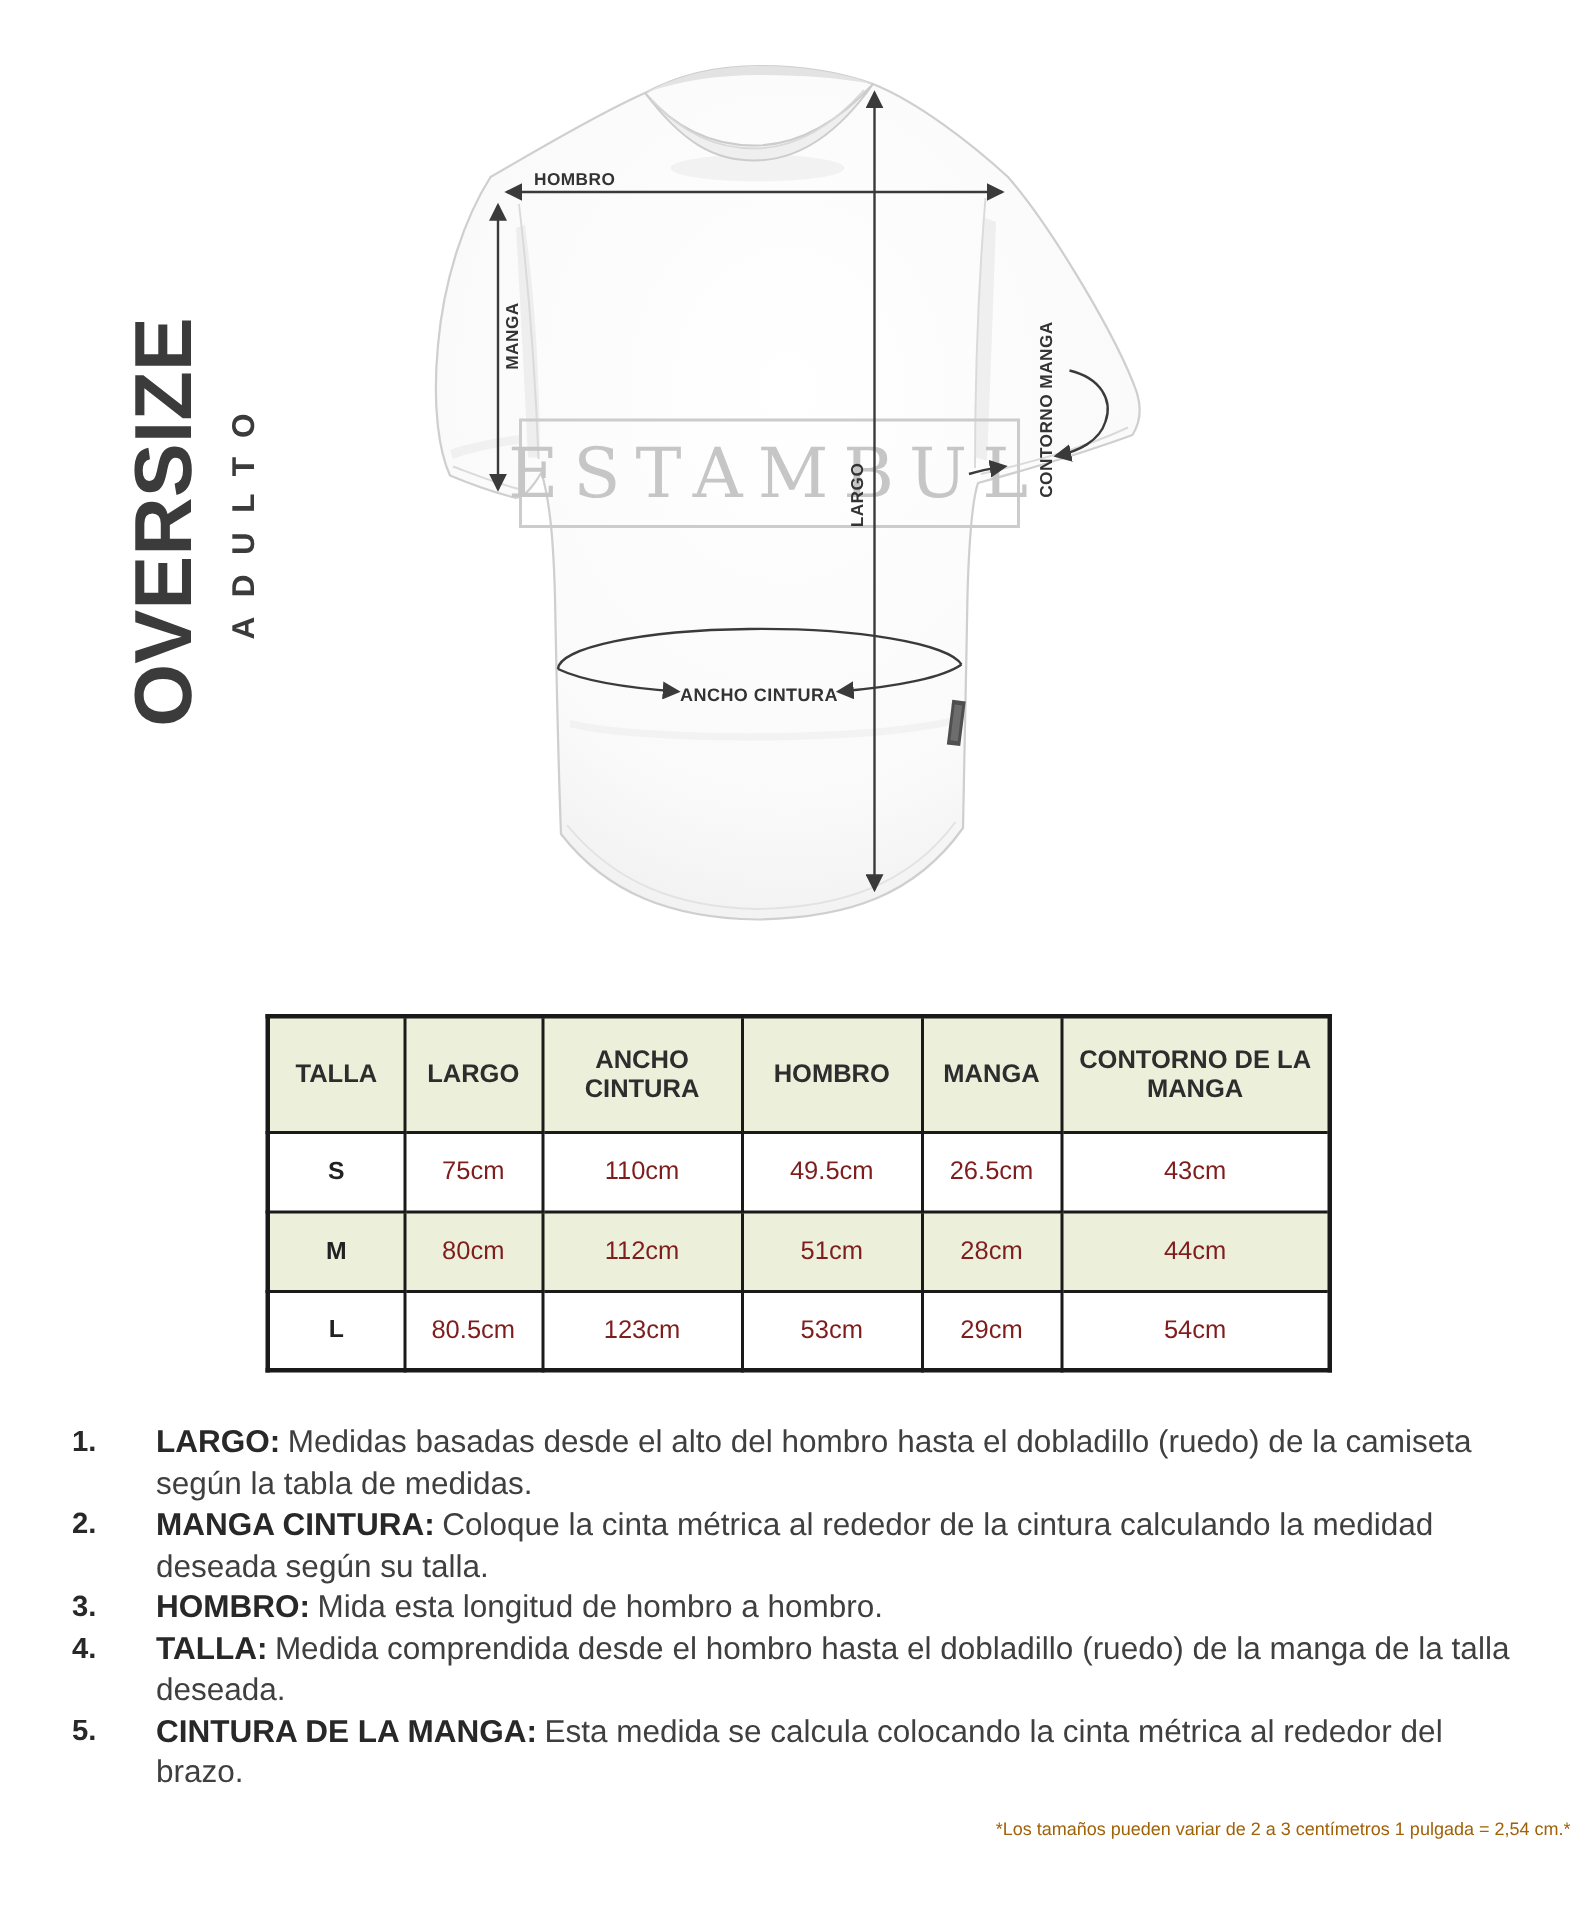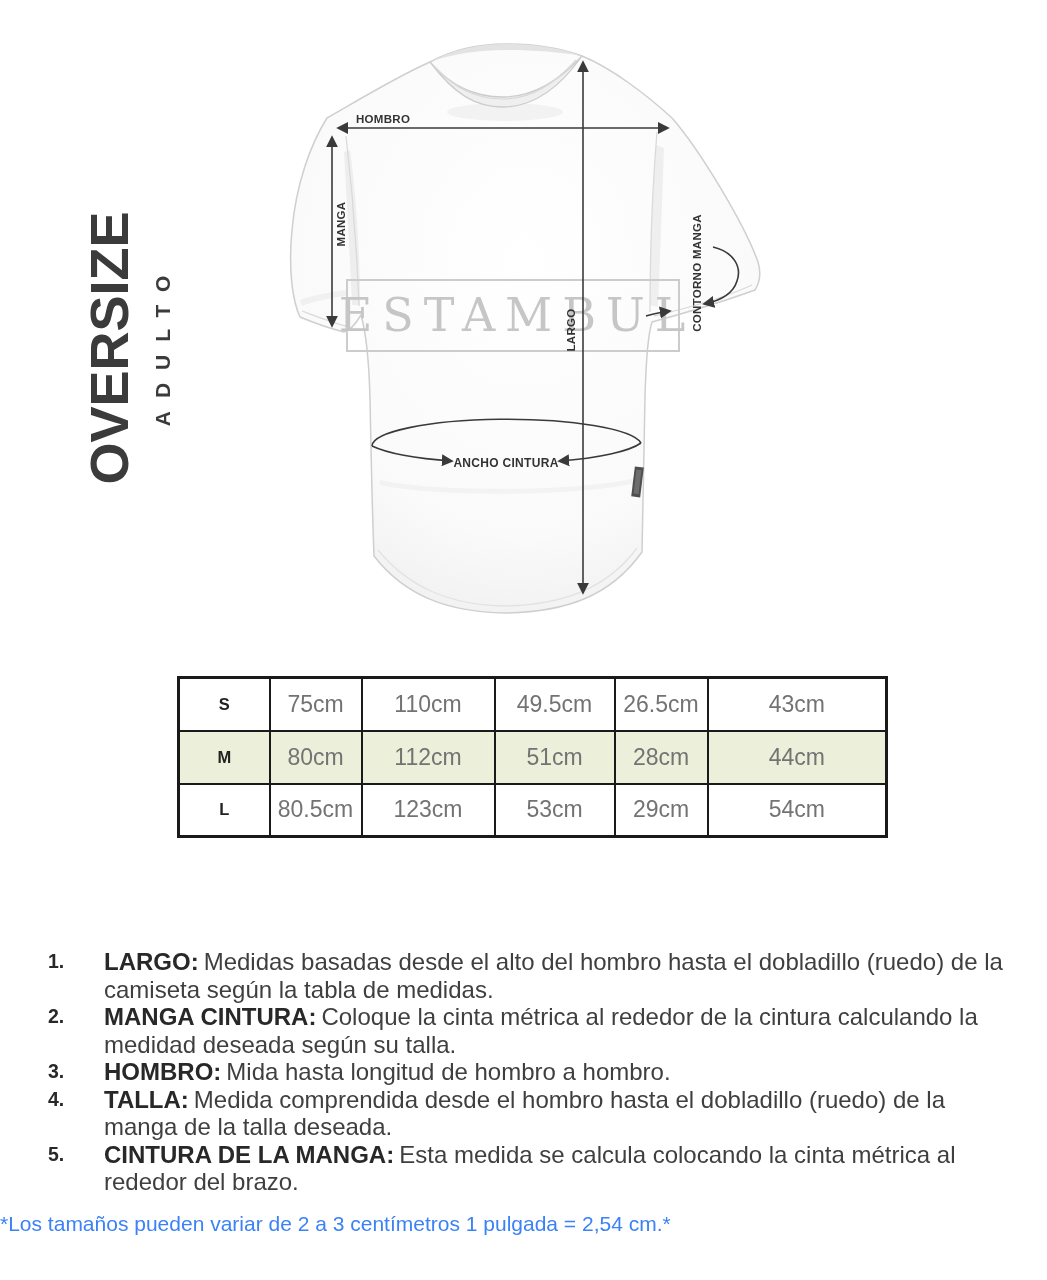--- a/index.html
+++ b/index.html
@@ -25,34 +25,34 @@
 
   
   .table-wrap{position:absolute;left:177px;top:676px;width:708px;}
   table.sizes{width:100%;border-collapse:collapse;table-layout:fixed;
               border:3px solid #1a1a1a;}
   table.sizes th,table.sizes td{border:2px solid #1a1a1a;text-align:center;
               vertical-align:middle;padding:2px 3px;}
   table.sizes th{background:#ecefda;font-size:17px;font-weight:700;color:#2d2d2d;line-height:1.15;}
   table.sizes tr.hdr{height:77px;}
   table.sizes tr.row{height:53px;}
-  table.sizes td{font-size:23px;color:#737373;background:#ffffff;}
+  table.sizes td{font-size:17px;color:#7f1d1d;background:#ffffff;}
   table.sizes td.size{font-weight:700;font-size:16.5px;color:#222;}
   table.sizes tr.alt td{background:#ecefda;}
 
   
   .notes{position:absolute;left:48px;top:948px;width:968px;}
   .note{display:flex;align-items:flex-start;}
   .note .num{width:56px;flex:0 0 56px;font-weight:700;color:#282828;
              font-size:19.5px;line-height:27.5px;}
-  .note .body{flex:1;font-size:24px;line-height:27.5px;color:#3f3f3f;}
+  .note .body{flex:1;font-size:21px;line-height:27.5px;color:#3f3f3f;}
   .note .term{font-weight:700;color:#282828;margin-right:5px;}
 
-  .footnote{position:absolute;left:0;right:0;top:1212px;text-align:left;
-            font-size:21px;color:#3b82f6;}
+  .footnote{position:absolute;left:0;right:0;top:1212px;text-align:right;
+            font-size:12px;color:#a16207;}
 </style>
 </head>
 <body>
 
 <div class="page">
 
   <div class="v-title">OVERSIZE</div>
   <div class="v-sub">ADULTO</div>
 
   <div class="diagram">
@@ -130,20 +130,28 @@
     <table class="sizes">
       <colgroup>
         <col style="width:91px">
           <col style="width:92px">
           <col style="width:133px">
         <col style="width:120px">
           <col style="width:93px">
           <col style="width:179px">
       </colgroup>
       <tbody>
+          <tr class="hdr">
+        <th>TALLA</th>
+        <th>LARGO</th>
+        <th>ANCHO CINTURA</th>
+        <th>HOMBRO</th>
+        <th>MANGA</th>
+        <th>CONTORNO DE LA MANGA</th>
+      </tr>
       <tr class="row">
         <td class="size">S</td>
         <td>75cm</td>
         <td>110cm</td>
         <td>49.5cm</td>
         <td>26.5cm</td>
         <td>43cm</td>
       </tr>
       <tr class="row alt">
         <td class="size">M</td>
@@ -169,21 +177,21 @@
     <div class="note">
       <div class="num">1.</div>
       <div class="body"><span class="term">LARGO:</span><span>Medidas basadas desde el alto del hombro hasta el dobladillo (ruedo) de la camiseta según la tabla de medidas.</span></div>
     </div>
     <div class="note">
       <div class="num">2.</div>
       <div class="body"><span class="term">MANGA CINTURA:</span><span>Coloque la cinta métrica al rededor de la cintura calculando la medidad deseada según su talla.</span></div>
     </div>
     <div class="note">
       <div class="num">3.</div>
-      <div class="body"><span class="term">HOMBRO:</span><span>Mida hasta longitud de hombro a hombro.</span></div>
+      <div class="body"><span class="term">HOMBRO:</span><span>Mida esta longitud de hombro a hombro.</span></div>
     </div>
     <div class="note">
       <div class="num">4.</div>
       <div class="body"><span class="term">TALLA:</span><span>Medida comprendida desde el hombro hasta el dobladillo (ruedo) de la manga de la talla deseada.</span></div>
     </div>
     <div class="note">
       <div class="num">5.</div>
       <div class="body"><span class="term">CINTURA DE LA MANGA:</span><span>Esta medida se calcula colocando la cinta métrica al rededor del brazo.</span></div>
     </div>
   </div>

